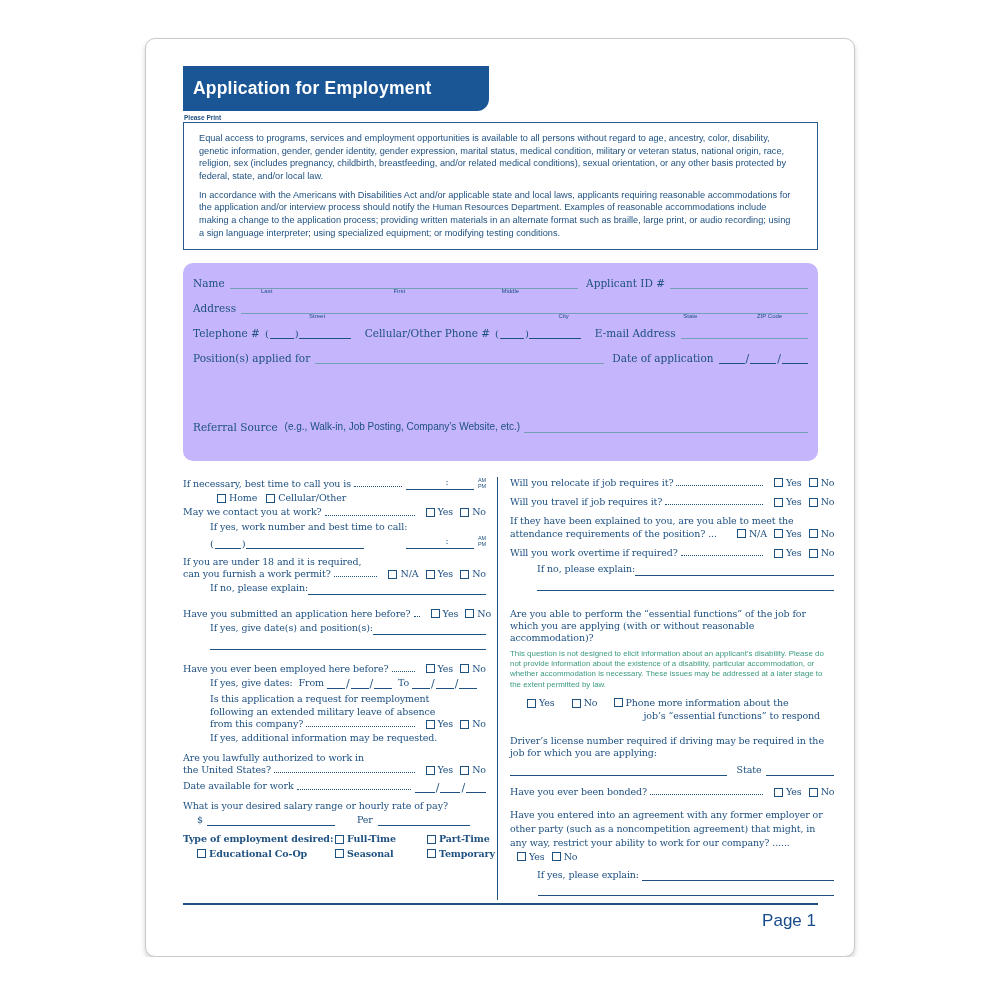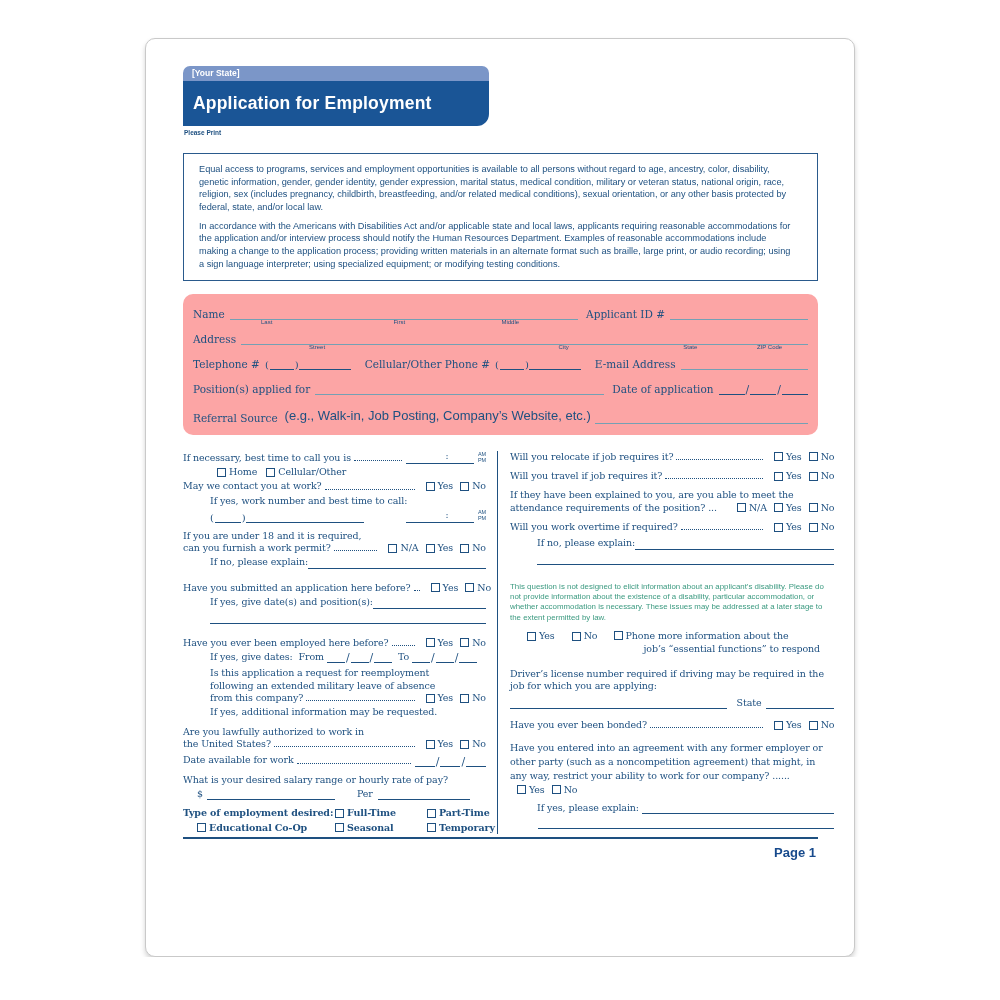--- a/index.html
+++ b/index.html
@@ -46,57 +46,57 @@
   }
   .please-print {
     font-family: "Liberation Sans", sans-serif;
     font-size: 6.5px;
     color: #1e5080;
     margin: 3px 0 0 1px;
     font-weight: bold;
   }
   
   .notice {
-    margin-top: 17px;
+    margin-top: 1px;
     border: 1.6px solid #2a5a8c;
     padding: 9px 25px 9px 15px;
     color: #1e5080;
     font-family: "Liberation Sans", sans-serif;
     font-size: 9.2px;
     line-height: 1.38;
   }
   .notice p { margin: 0; }
   .notice p + p { margin-top: 6px; }
   
   .greenbox {
     margin-top: 13px;
-    background: #fca5a5;
+    background: #c4b5fd;
     border-radius: 10px;
-    padding: 14px 10px 11px 10px;
+    padding: 14px 10px 28px 10px;
     color: #1e5080;
     font-size: 10.5px;
   }
   .g-row { display: flex; align-items: flex-end; margin-bottom: 6px; }
   .g-label { white-space: nowrap; padding-right: 5px; }
   .g-line {
     border-bottom: 1px solid #74a0b4;
     height: 12px;
     position: relative;
   }
   .fl { flex: 1; }
   .subs { position: absolute; top: 100%; left: 0; right: 0; height: 8px; }
   .sub {
     position: absolute;
     font-family: "Liberation Sans", sans-serif;
     font-size: 6px;
     color: #1e5080;
     white-space: nowrap;
   }
   .g-gap { height: 7px; }
-  .hint { font-family: "Liberation Sans", sans-serif; font-size: 13px; padding: 0 4px 1px 2px; white-space: nowrap; }
+  .hint { font-family: "Liberation Sans", sans-serif; font-size: 10px; padding: 0 4px 1px 2px; white-space: nowrap; margin-top: 44px; }
   .bold { font-weight: normal; }
   
   .questions {
     display: flex;
     margin-top: 16px;
     color: #1e5080;
     font-size: 9.5px;
     line-height: 1.3;
     letter-spacing: -0.1px;
   }
@@ -163,35 +163,32 @@
     text-align: center;
     font-family: "Liberation Sans", sans-serif;
     font-size: 7.5px;
     font-weight: bold;
     letter-spacing: 0.6px;
     color: #3c9a80;
   }
   .pageno {
     position: absolute; right: 2px; top: 6px;
     font-family: "Liberation Sans", sans-serif;
-    font-weight: bold;
-    font-size: 13px;
+    font-weight: normal;
+    font-size: 17px;
     color: #174a8c;
   }
   .mb1 { margin-bottom: 2px; } .mb2 { margin-bottom: 4px; } .mb3 { margin-bottom: 7px; }
   .mb4 { margin-bottom: 10px; } .mb5 { margin-bottom: 13px; } .mb6 { margin-bottom: 17px; }
 </style>
 </head>
 <body>
 
 <div class="sheet">
 
-  <div class="state-tab">
-    <span>[Your State]</span>
-  </div>
   <div class="title-bar">
     <span>Application for Employment</span>
   </div>
   <div class="please-print">Please Print</div>
 
   <div class="notice">
     <p>Equal access to programs, services and employment opportunities is available to all persons without regard to age, ancestry, color, disability, genetic information, gender, gender identity, gender expression, marital status, medical condition, military or veteran status, national origin, race, religion, sex (includes pregnancy, childbirth, breastfeeding, and/or related medical conditions), sexual orientation, or any other basis protected by federal, state, and/or local law.</p>
     <p>In accordance with the Americans with Disabilities Act and/or applicable state and local laws, applicants requiring reasonable accommodations for the application and/or interview process should notify the Human Resources Department. Examples of reasonable accommodations include making a change to the application process; providing written materials in an alternate format such as braille, large print, or audio recording; using a sign language interpreter; using specialized equipment; or modifying testing conditions.</p>
   </div>
 
@@ -565,20 +562,21 @@
           </span>
       </div>
       <div class="q-row indent mb2">
         <span class="q-text"><span>If </span><span class="bold">no</span><span>, please explain:</span></span>
         <span class="blank fl"></span>
       </div>
       <div class="q-row indent mb6">
         <span class="blank fl"></span>
       </div>
 
+      <div class="mb2" style="white-space:normal">Are you able to perform the “essential functions” of the job for which you are applying (with or without reasonable accommodation)?</div>
       <div class="note mb3">This question is not designed to elicit information about an applicant’s disability. Please do not provide information about the existence of a disability, particular accommodation, or whether accommodation is necessary. These issues may be addressed at a later stage to the extent permitted by law.</div>
 
       <div class="q-row mb5" style="align-items:flex-start">
         <span class="boxes" style="margin-left:10px">
             <span class="cbl">
               <span class="cb"></span>
               <span>Yes</span>
             </span>
           </span>
         <span class="boxes" style="margin-left:10px">

